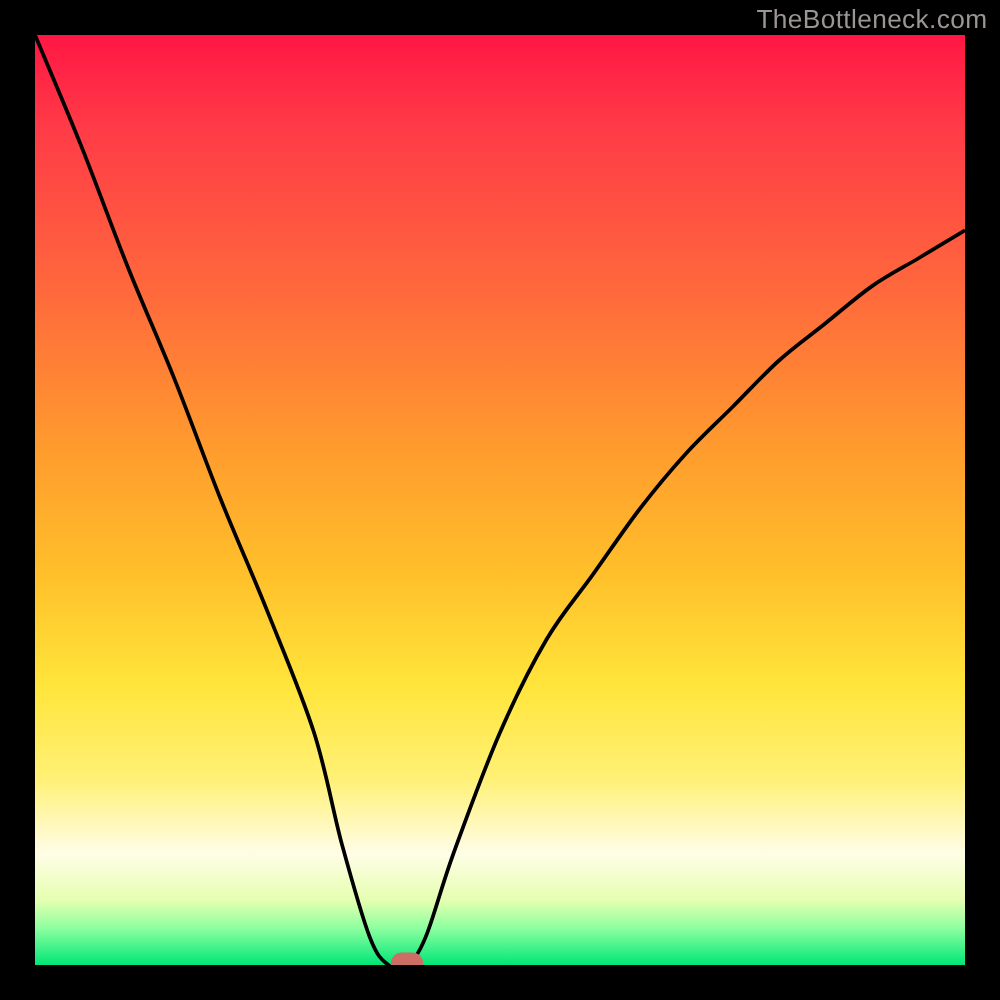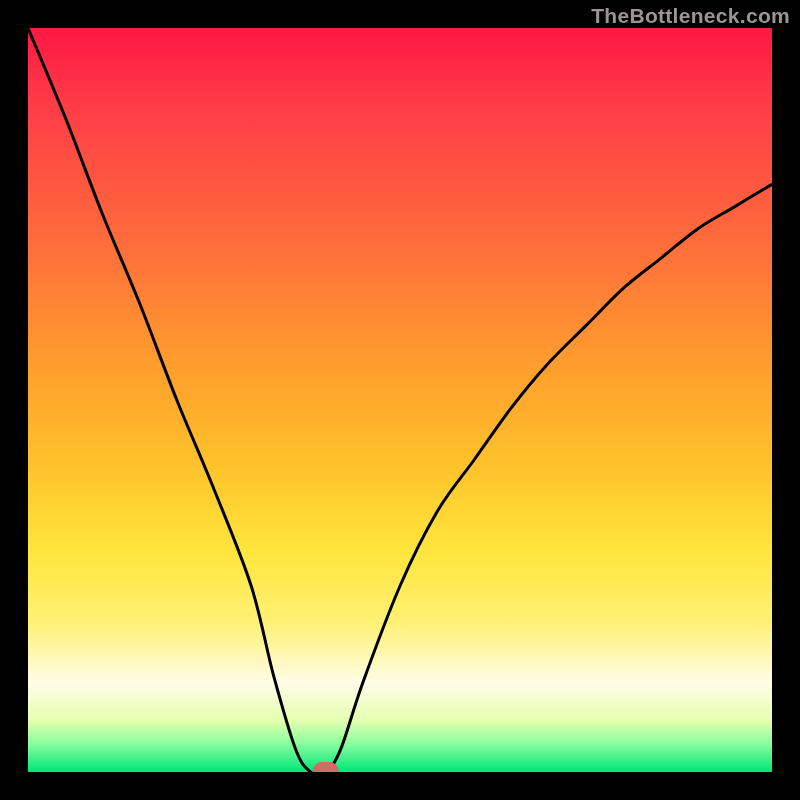--- a/index.html
+++ b/index.html
@@ -40,21 +40,21 @@
       #00e676 100%
     );
   }
   .watermark {
     position: absolute;
     top: 4px;
     right: 10px;
     color: #9b9593;
     font-size: 21px;
     letter-spacing: 0.3px;
-    font-weight: 700;
+    font-weight: 400;
   }
 </style>
 </head>
 <body>
 
 <div class="frame">
   <div class="watermark">TheBottleneck.com</div>
   <div class="plot">
     <svg width="744" height="744" viewBox="0 0 744 744">
       <g>

